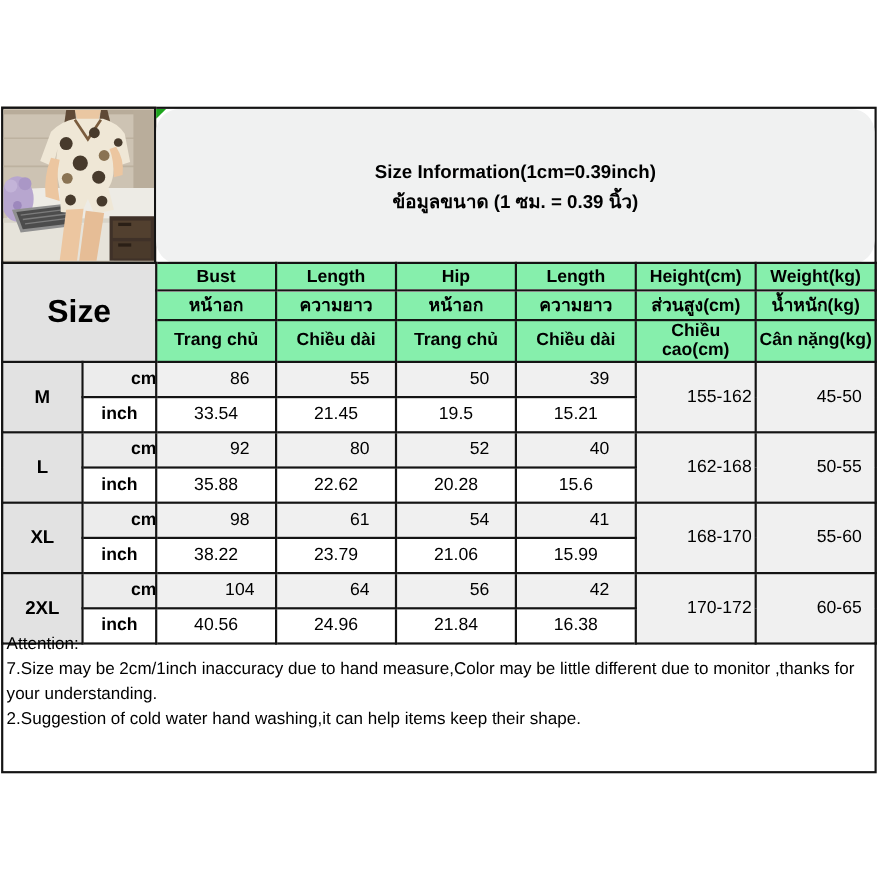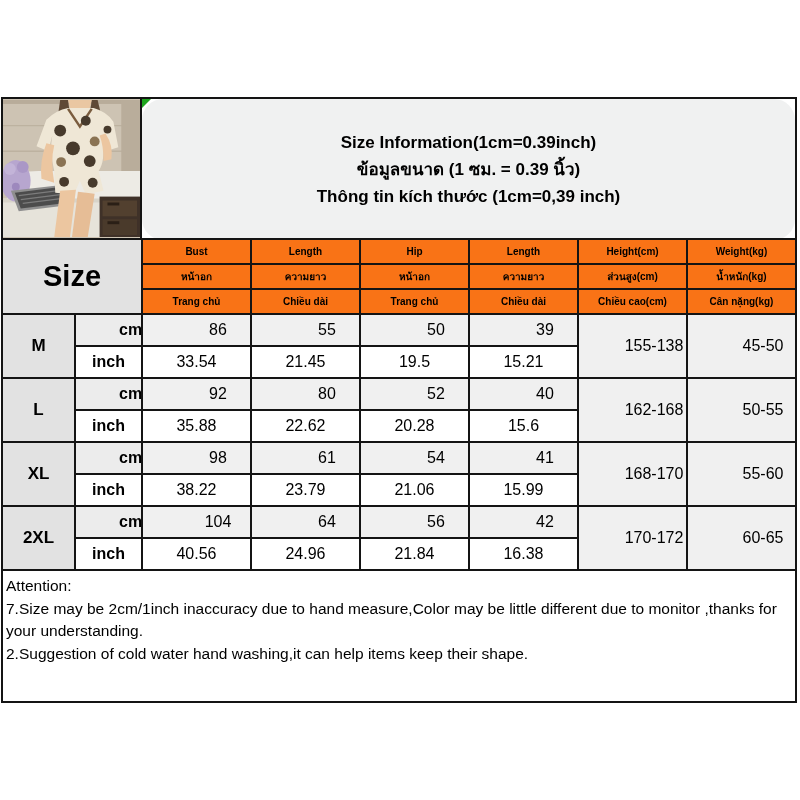--- a/index.html
+++ b/index.html
@@ -22,21 +22,21 @@
   .title-line { font-size:17px; font-weight:bold; color:#000; line-height:27px; text-align:center; }
 
   .green-tri { position:absolute; left:139px; top:0; width:0; height:0;
                border-top:9px solid #1ea51e; border-right:9px solid transparent; }
 
   
   table.sizetable { position:absolute; left:-2px; top:139px; width:796px;
                     border-collapse:collapse; table-layout:fixed; }
   .sizetable th, .sizetable td { border:2px solid #141414; text-align:center;
                                  vertical-align:middle; padding:0; color:#000; overflow:hidden; }
-  .sizetable th.hdr    { height:23px; background:#f97316; font-size:10px; font-weight:bold; }
+  .sizetable th.hdr    { height:23px; background:#86efac; font-size:16px; font-weight:bold; }
   .sizetable th.size-big { background:#e2e2e2; font-size:29px; font-weight:bold; }
   .sizetable th.size-lbl { background:#e2e2e2; font-size:17px; font-weight:bold; }
   .sizetable td.data   { height:30px; font-size:16px; font-weight:normal; }
   tr.cm-row  td.data  { background:#f0f0f0;padding-left:43px; }
   tr.cm-row  td.unit  { background:#ececec; font-weight:bold; }
   tr.inch-row td.data { background:#ffffff; }
   tr.inch-row td.unit { background:#ffffff; font-weight:bold; }
   td.range { background:#f2f2f2; font-size:16px; }
 
   
@@ -101,21 +101,20 @@
         <circle cx="91" cy="84" r="5" fill="#473a2c"></circle>
 
         <path d="M58,92 L74,91 L68,139 L52,139 Z" fill="#ecc6a0"></path>
         <path d="M76,93 L93,95 L86,139 L70,139 Z" fill="#e6bd96"></path>
       </svg>
     </div>
 
     <div class="title-area">
       <div class="title-line">Size Information(1cm=0.39inch)</div>
       <div class="title-line">ข้อมูลขนาด (1 ซม. = 0.39 นิ้ว)</div>
-      <div class="title-line">Thông tin kích thước (1cm=0,39 inch)</div>
     </div>
     <div class="green-tri"></div>
 
     <table class="sizetable">
       <colgroup>
         <col style="width:73px">
           <col style="width:67px">
         <col>
           <col>
           <col>
@@ -150,21 +149,21 @@
         <th class="hdr">Cân nặng(kg)</th>
       </tr>
 
       <tr class="cm-row">
         <th class="size-lbl" rowspan="2">M</th>
         <td class="data unit">cm</td>
         <td class="data">86</td>
         <td class="data">55</td>
         <td class="data">50</td>
         <td class="data">39</td>
-        <td class="data range" rowspan="2">155-138</td>
+        <td class="data range" rowspan="2">155-162</td>
         <td class="data range" rowspan="2">45-50</td>
       </tr>
       <tr class="inch-row">
         <td class="data unit">inch</td>
         <td class="data">33.54</td>
         <td class="data">21.45</td>
         <td class="data">19.5</td>
         <td class="data">15.21</td>
       </tr>
 

